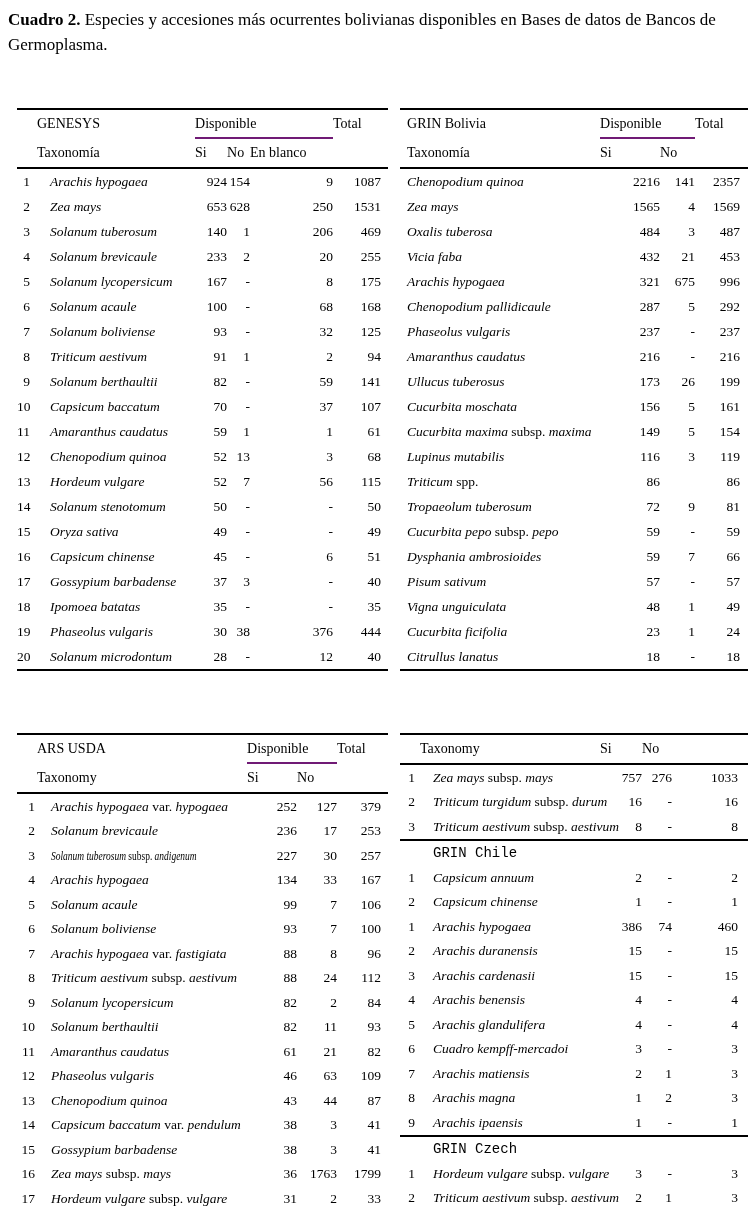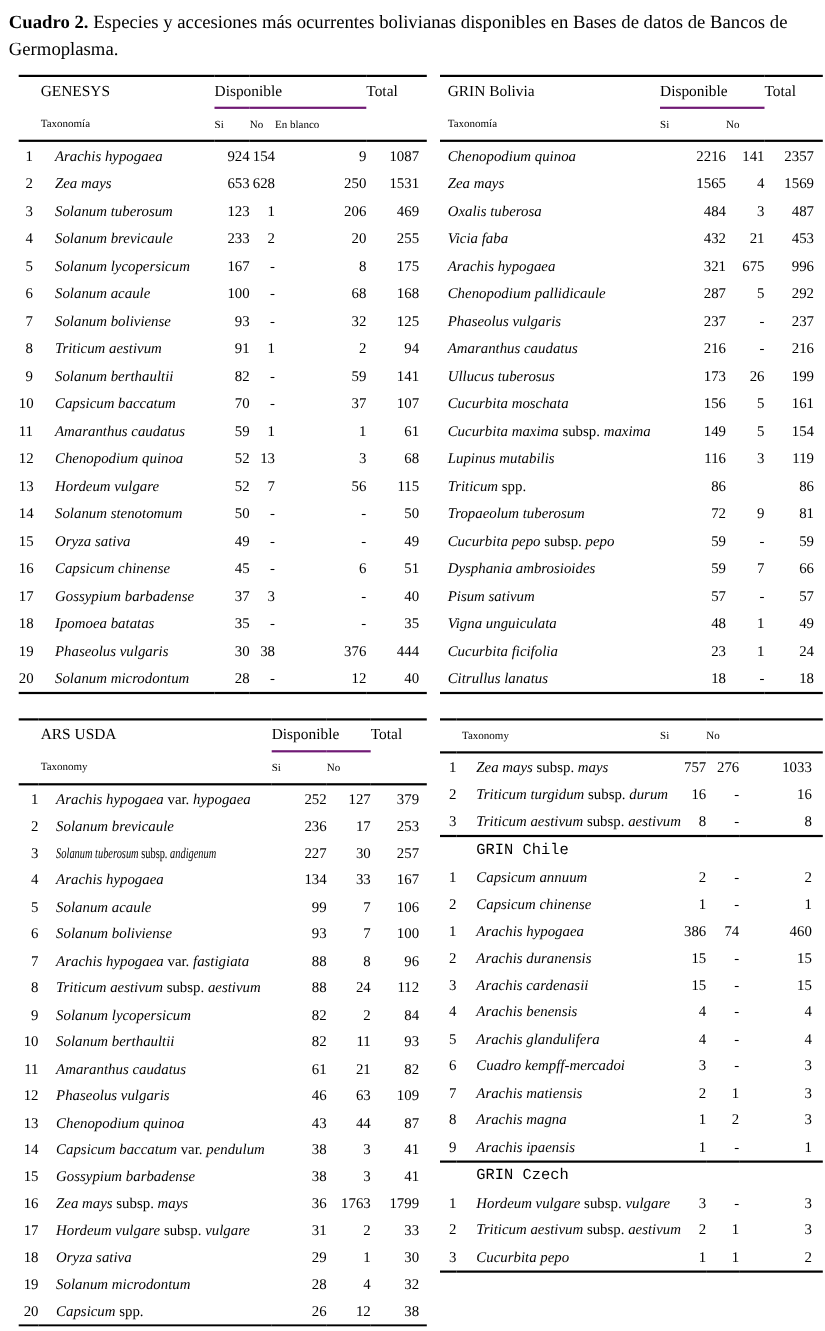--- a/index.html
+++ b/index.html
@@ -6,24 +6,24 @@
   body{width:750px;font-family:"Liberation Serif","DejaVu Serif",serif;}
   .page{padding:6px 14px 0 2px;}
   .caption{font-size:17px;line-height:1.45;margin:2px 6px 11px 6px;}
   .caption b{font-weight:bold;}
   .tbl-row{display:flex;align-items:flex-start;}
   .tbl-row.top{margin:0 0 22px 15px;}
   .tbl-row.bot{margin:0 0 0 15px;}
   table{border-collapse:collapse;table-layout:fixed;font-size:13.5px;}
   table.lt{width:371px;margin-right:12px;}
   table.rt{width:348px;}
-  table{border-top:2px solid #000;border-bottom:2px solid #000;}
+  table{border-top:2px solid #000;border-bottom:2px solid #000;margin-top:40px;}
   th,td{padding:0;font-weight:normal;white-space:nowrap;overflow:visible;}
   tr.h1 th{height:27px;vertical-align:middle;text-align:left;font-size:14px;}
-  tr.h2 th{height:28px;vertical-align:middle;text-align:left;font-size:10px;border-bottom:2px solid #000;}
+  tr.h2 th{height:28px;vertical-align:middle;text-align:left;font-size:14px;border-bottom:2px solid #000;}
   th.disp{text-align:center;border-bottom:2px solid #701a75;}
   th.tot{text-align:right;padding-right:7px;}
   th.v,td.v{text-align:right;}
   tbody td{height:25px;vertical-align:middle;}
   table.bot-t tbody td{height:24.5px;}
   td.num{text-align:right;}
   td.sp{padding-left:20px;}
   table.usda td.sp{padding-left:16px;}
   table.gro td.sp{padding-left:18px;}
   td.sp i, td.sp span{font-style:italic;}
@@ -80,21 +80,21 @@
             <td class="num">2</td>
             <td class="sp"><i>Zea mays</i></td>
             <td class="v">653</td>
             <td class="v">628</td>
             <td class="v">250</td>
             <td class="v tot">1531</td>
           </tr>
           <tr>
             <td class="num">3</td>
             <td class="sp"><i>Solanum tuberosum</i></td>
-            <td class="v">123</td>
+            <td class="v">140</td>
             <td class="v">1</td>
             <td class="v">206</td>
             <td class="v tot">469</td>
           </tr>
           <tr>
             <td class="num">4</td>
             <td class="sp"><i>Solanum brevicaule</i></td>
             <td class="v">233</td>
             <td class="v">2</td>
             <td class="v">20</td>

